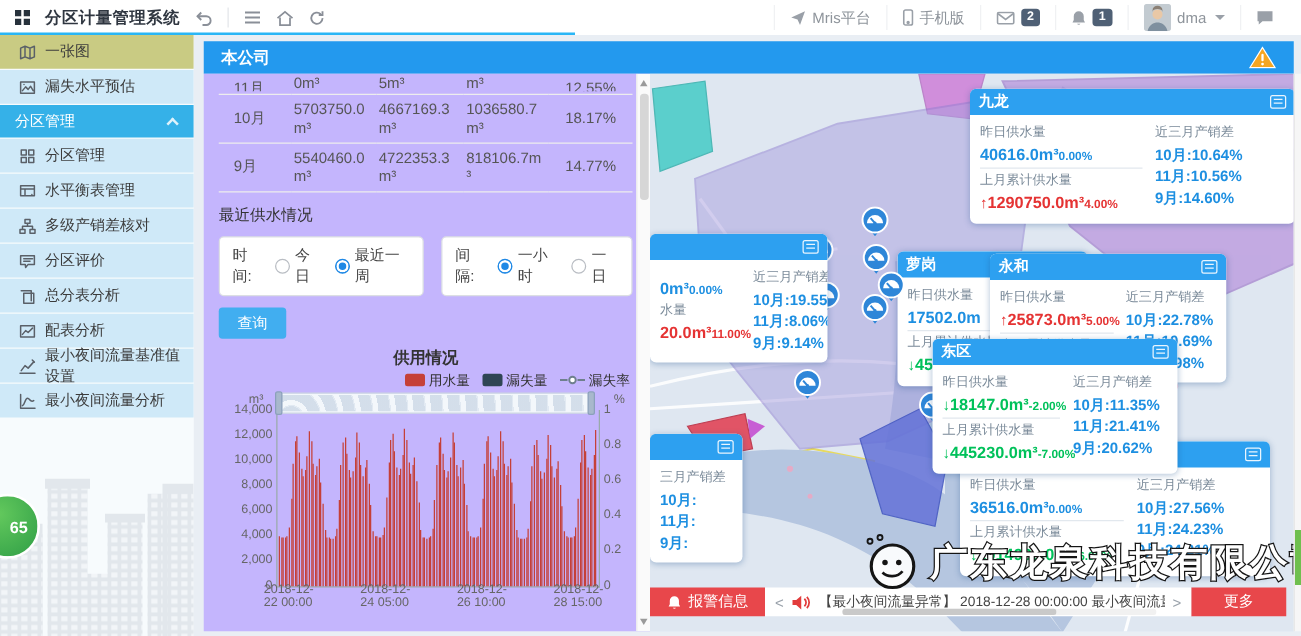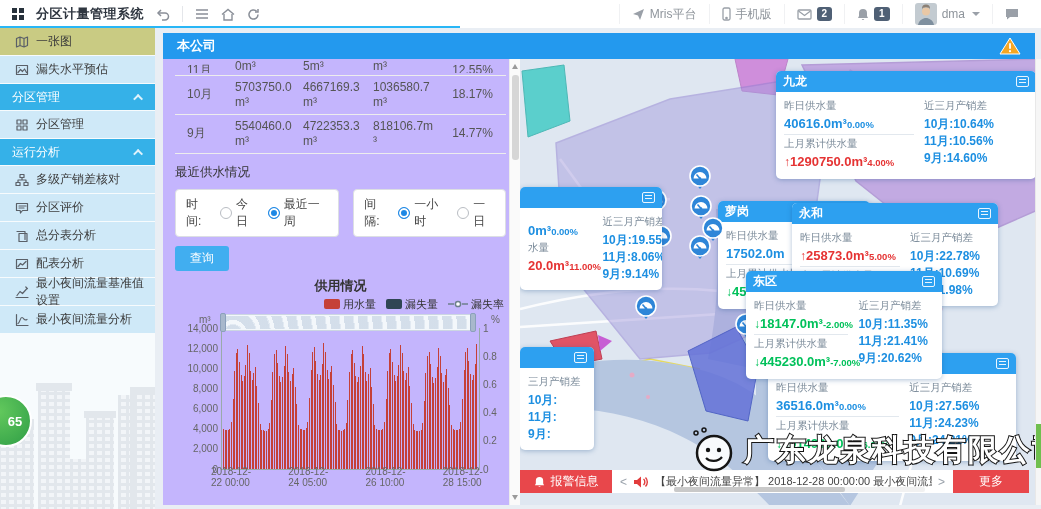--- a/index.html
+++ b/index.html
@@ -223,23 +223,25 @@
           <div class="grp-head">
             <span>分区管理</span>
             <span class="chev"></span>
           </div>
           <div class="side-item">
             <svg width="14" height="14" viewBox="0 0 14 14">
               <path d="M2 2h4v4H2zM8 2h4v4H8zM2 8h4v4H2zM8 8h4v4H8z" fill="none" stroke="#5a6068" stroke-width="1.2" stroke-linecap="round" stroke-linejoin="round"></path>
             </svg>
             <span>分区管理</span>
           </div>
-          <div class="grp-head">
-            <span>运行分析</span>
-            <span class="chev"></span>
+          <div class="side-item">
+            <svg width="14" height="14" viewBox="0 0 14 14">
+              <path d="M1.5 2.5h11v8h-11zM1.5 5.2h11M5 5.2v5.3M10.5 9.5l.01 0" fill="none" stroke="#5a6068" stroke-width="1.2" stroke-linecap="round" stroke-linejoin="round"></path>
+            </svg>
+            <span>水平衡表管理</span>
           </div>
           <div class="side-item">
             <svg width="14" height="14" viewBox="0 0 14 14">
               <path d="M5 1.5h4v3H5zM1 9.5h4v3H1zM9 9.5h4v3H9zM7 4.5v2.5M3 9.5V7h8v2.5" fill="none" stroke="#5a6068" stroke-width="1.2" stroke-linecap="round" stroke-linejoin="round"></path>
             </svg>
             <span>多级产销差核对</span>
           </div>
           <div class="side-item">
             <svg width="14" height="14" viewBox="0 0 14 14">
               <path d="M1.5 2.5h11v7H7.5l-2 2.5-.3-2.5H1.5zM4 5h7M4 7h5" fill="none" stroke="#5a6068" stroke-width="1.2" stroke-linecap="round" stroke-linejoin="round"></path>
@@ -745,21 +747,21 @@
                 <div class="mc-body">
                   <div class="mc-col mc-colL">
                     <div class="mc-label">昨日供水量</div>
                     <div class="mc-val c-blue"><span>17502.0m</span></div>
                     <div class="mc-div"></div>
                     <div class="mc-label">上月累计供水量</div>
                     <div class="mc-val c-green"><span class="arr">↓</span><span>45</span></div>
                   </div>
                 </div>
               </div>
-              <div class="mcard" style="left: 272px; top: 144px; width: 206px; z-index: 4;">
+              <div class="mcard" style="left: 272px; top: 144px; width: 189px; z-index: 4;">
                 <div class="mc-head">
                   <span>永和</span>
                   <span class="mc-ico"></span>
                 </div>
                 <div class="mc-body">
                   <div class="mc-col mc-colL">
                     <div class="mc-label">昨日供水量</div>
                     <div class="mc-val c-red"><span class="arr">↑</span><span>25873.0m³</span><span class="pct">5.00%</span></div>
                     <div class="mc-div"></div>
                     <div class="mc-label">上月累计供水量</div>

